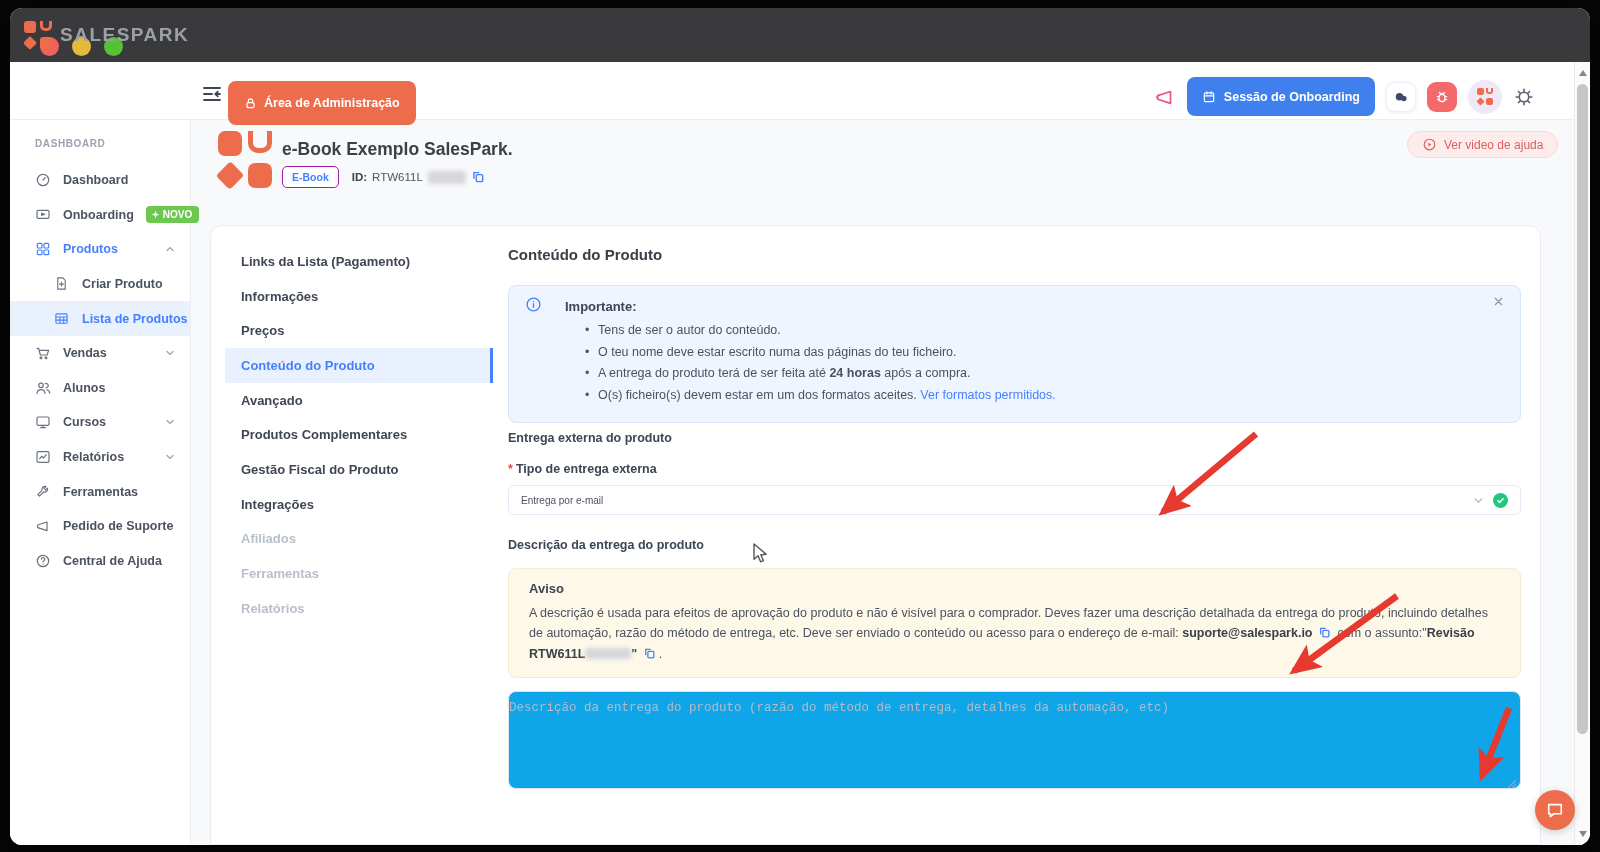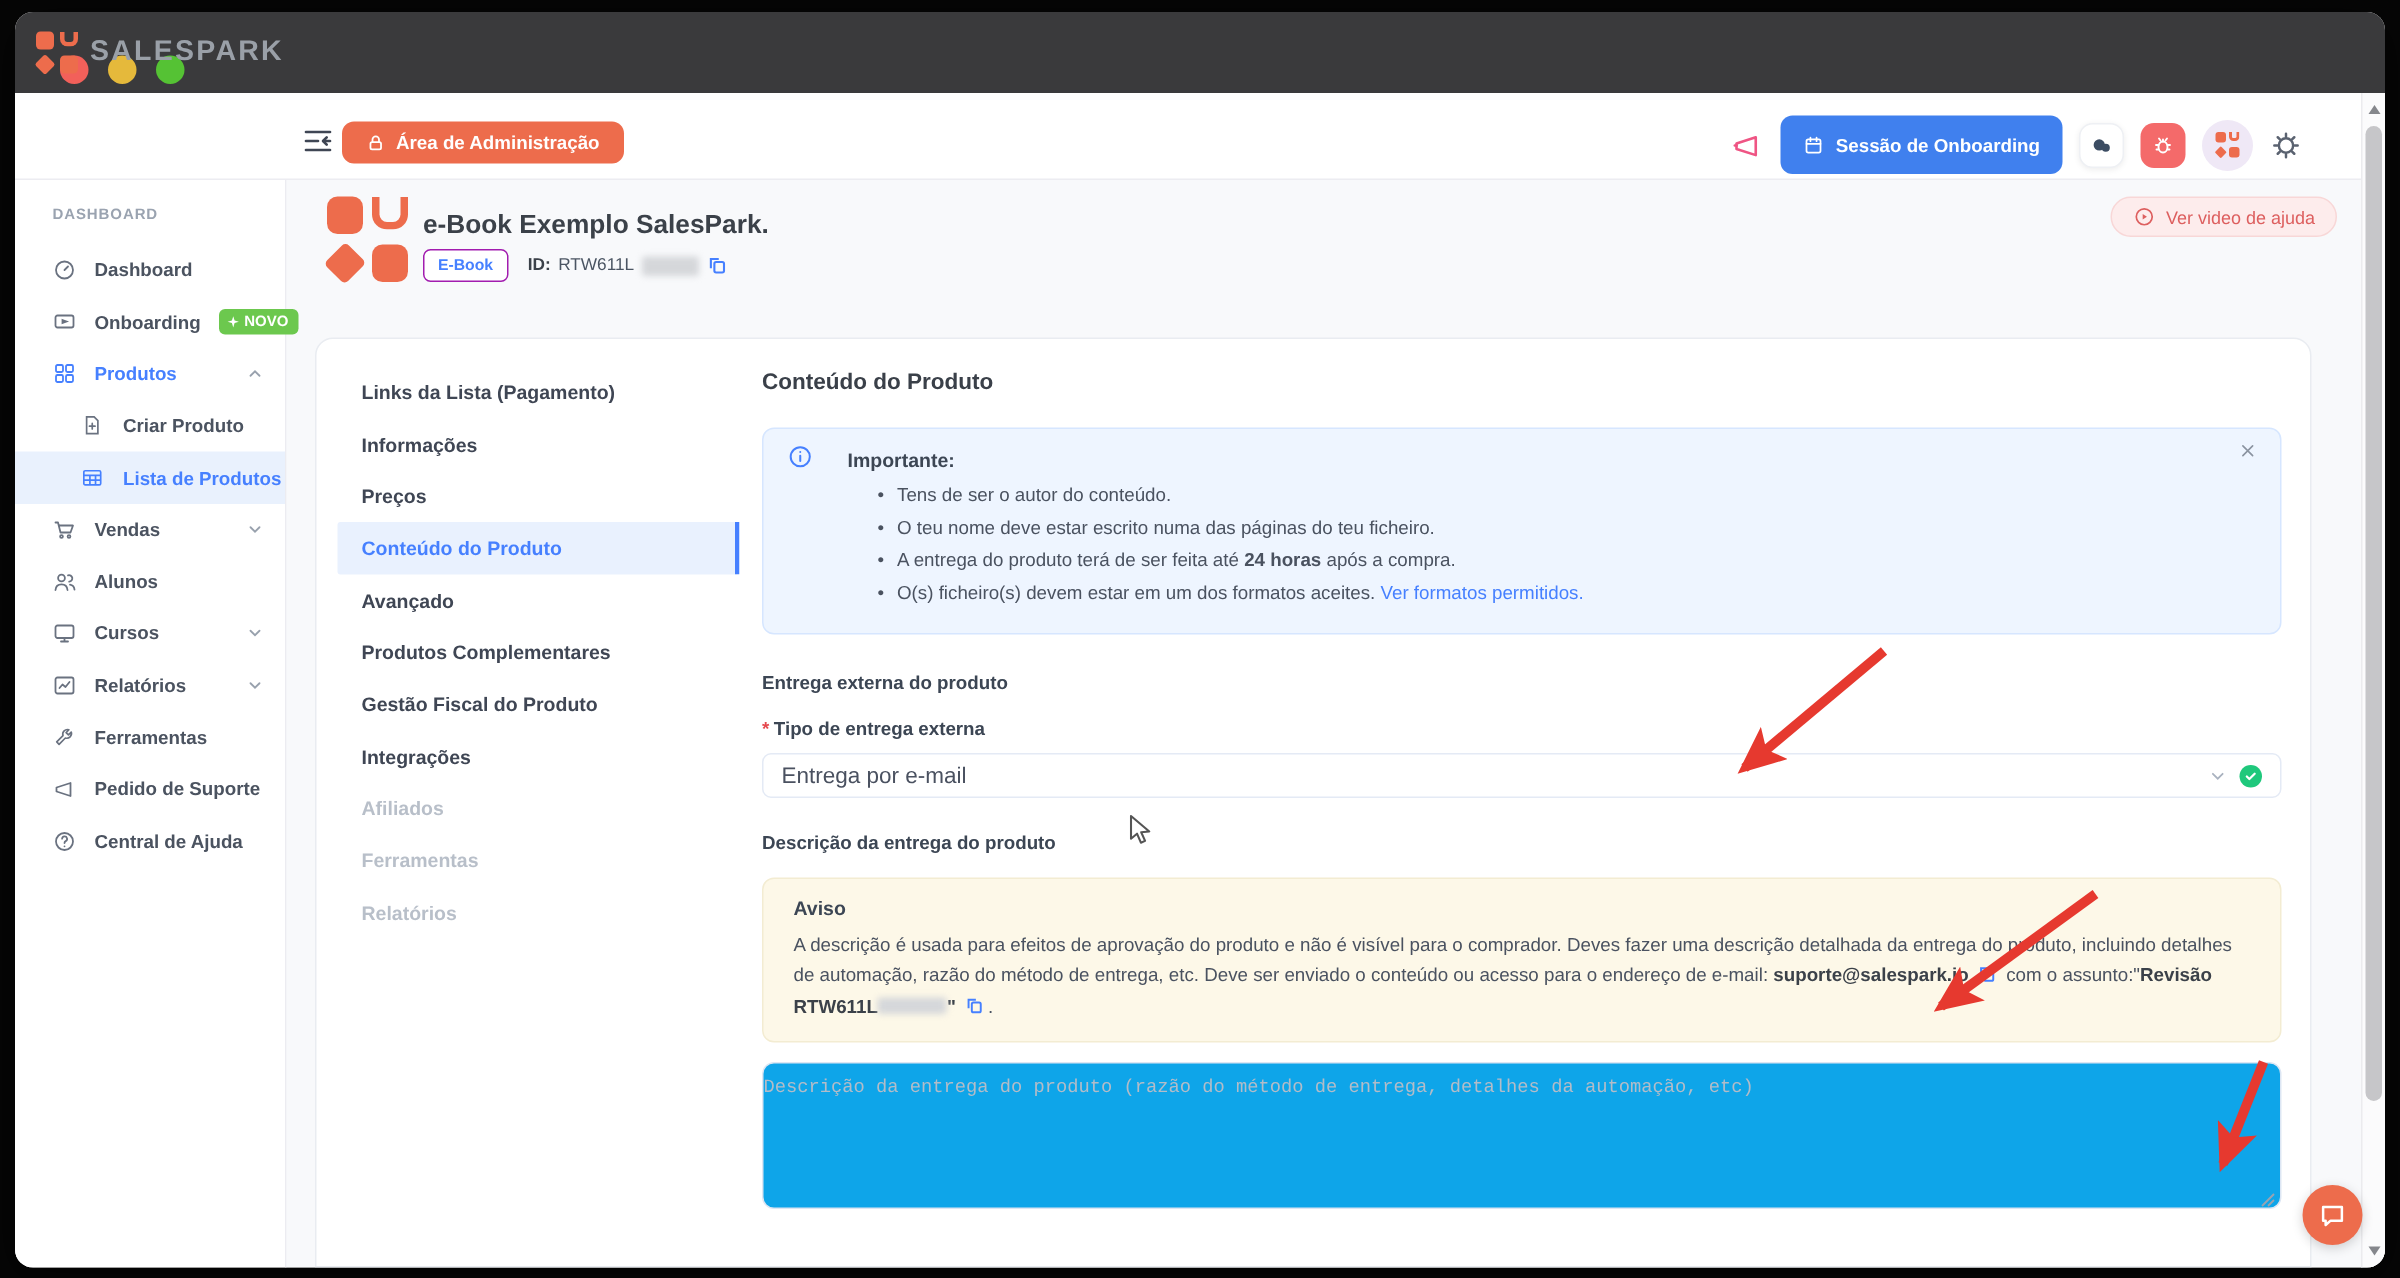--- a/index.html
+++ b/index.html
@@ -47,21 +47,21 @@
   .spark-lg .u { border-width:5px; border-radius:0 0 10px 10px; height:22px; }
   .spark-lg .diamond { border-radius:4px; }
   .spark-xs { width:17px; height:17px; gap:2px; }
   .spark-xs .c { width:7px; height:7px; }
   .spark-xs .sq { border-radius:2px; }
   .spark-xs .u { border-width:2px; border-radius:0 0 3px 3px; height:6px; }
   .spark-xs .diamond { border-radius:1px; }
 
   .collapse-btn { position:absolute; left:190px; top:74px; width:24px; height:24px; color:#3f4654; cursor:pointer; z-index:6;}
   .admin-btn {
-    position:absolute; left:218px; top:73px; height:28px; padding:0 16px;
+    position:absolute; left:218px; top:73px; height:44px; padding:0 16px;
     background:#ed6c4c; border-radius:8px; display:flex; align-items:center; gap:7px;
     color:#fff; font-size:12.5px; font-weight:bold; border:none; cursor:pointer; z-index:6;
   }
   .header-right { position:absolute; right:55px; top:69px; display:flex; align-items:center; gap:11px; z-index:6; }
   .megaphone-btn { color:#ef5584; width:22px; height:22px; cursor:pointer; }
   .onboarding-btn {
     height:39px; padding:0 15px; background:#4080ee; border:none; border-radius:8px;
     display:flex; align-items:center; gap:8px; color:#fff; font-size:12.5px; font-weight:bold; cursor:pointer;
   }
   .sq-btn { width:30px; height:30px; border-radius:9px; display:flex; align-items:center; justify-content:center; cursor:pointer; border:none; }
@@ -103,38 +103,38 @@
   
   .card { position:absolute; left:200px; top:217px; width:1331px; height:620px; background:#fff; border:1px solid #e9ecf1; border-radius:12px 12px 0 0; z-index:3; }
   .pnav { position:absolute; left:14px; top:18px; width:268px; }
   .pnav-item { height:34.7px; display:flex; align-items:center; padding:0 16px; font-size:13px; font-weight:bold; color:#3f4654; cursor:pointer; border-right:3px solid transparent; }
   .pnav-item.active { background:#e9f1fe; color:#4680ff; border-right-color:#4680ff; border-radius:2px 0 0 2px; }
   .pnav-item.disabled { color:#b8bfc9; cursor:default; }
 
   .form { position:absolute; left:297px; top:20px; width:1013px; }
   .form-title { font-size:15px; font-weight:bold; color:#3a4049; margin-bottom:22px; }
 
-  .info-alert { position:relative; background:#eef5ff; border:1px solid #d6e6ff; border-radius:8px; padding:13px 40px 14px 20px; margin-bottom:25px; }
+  .info-alert { position:relative; background:#eef5ff; border:1px solid #d6e6ff; border-radius:8px; padding:13px 40px 14px 20px; margin-bottom:8px; }
   .info-alert .ic-info { position:absolute; left:16px; top:10px; width:17px; height:17px; color:#4680ff; }
   .info-alert .ia-title { font-size:13px; font-weight:bold; color:#3c4654; margin:0 0 8px 36px; }
   .info-alert ul { margin-left:56px; list-style:none; }
   .info-alert li { font-size:12.5px; color:#4a5260; line-height:16px; margin-bottom:5.5px; position:relative; padding-left:13px; }
   .info-alert li::before { content:"•"; position:absolute; left:0; color:#4a5260; }
   .link { color:#4680ff; cursor:pointer; }
   .ia-close { position:absolute; right:14px; top:8px; width:14px; height:14px; color:#8a93a0; cursor:pointer; }
 
   .sec-label { font-size:12.5px; font-weight:bold; color:#3c4654; margin-bottom:17px; }
   .check-row { display:flex; align-items:center; gap:9px; margin-bottom:29px; cursor:pointer; }
   .checkbox { width:15px; height:15px; background:#4680ff; border-radius:4px; display:flex; align-items:center; justify-content:center; color:#fff; }
   .check-row .lbl { font-size:12.5px; color:#434b58; }
   .req { color:#e5484d; margin-right:3px; }
   .fld-label { font-size:12.5px; font-weight:bold; color:#3c4654; margin-bottom:9px; }
   .select {
     height:30px; border:1px solid #e4eaf5; border-radius:6px; background:#fff;
-    display:flex; align-items:center; padding:0 12px; font-size:15px; color:#4a5160; cursor:pointer;
+    display:flex; align-items:center; padding:0 12px; font-size:10px; color:#4a5160; cursor:pointer;
     margin-bottom:23px;
   }
   .select .chev { margin-left:auto; width:13px; height:13px; color:#aab3c0; }
   .ok-circle { width:15px; height:15px; border-radius:50%; background:#1fc87c; color:#fff; display:flex; align-items:center; justify-content:center; margin-left:8px; }
 
   .warn-box { background:#fdf8e8; border:1px solid #f3ecd2; border-radius:8px; padding:12px 20px 13px; margin:16px 0 13px; }
   .warn-title { font-size:13px; font-weight:bold; color:#3c4654; margin-bottom:7px; }
   .warn-text { font-size:12.5px; color:#4a5260; line-height:1.62; }
   .warn-text b { color:#3b4149; }
   .warn-text .copy-ic { vertical-align:-2px; margin:0 2px; }

